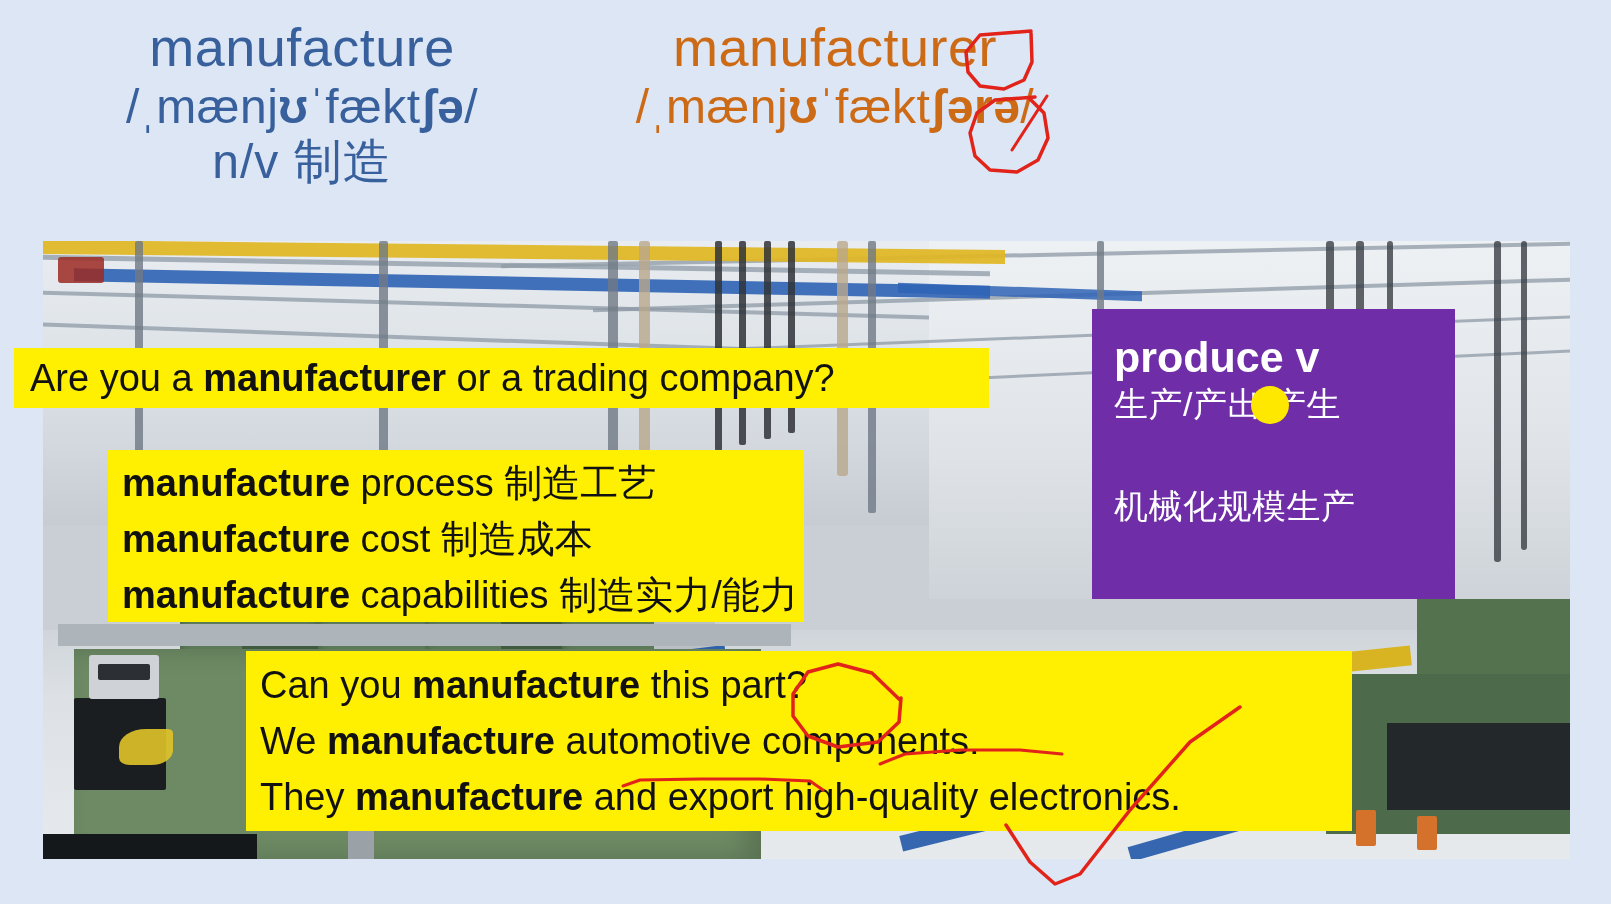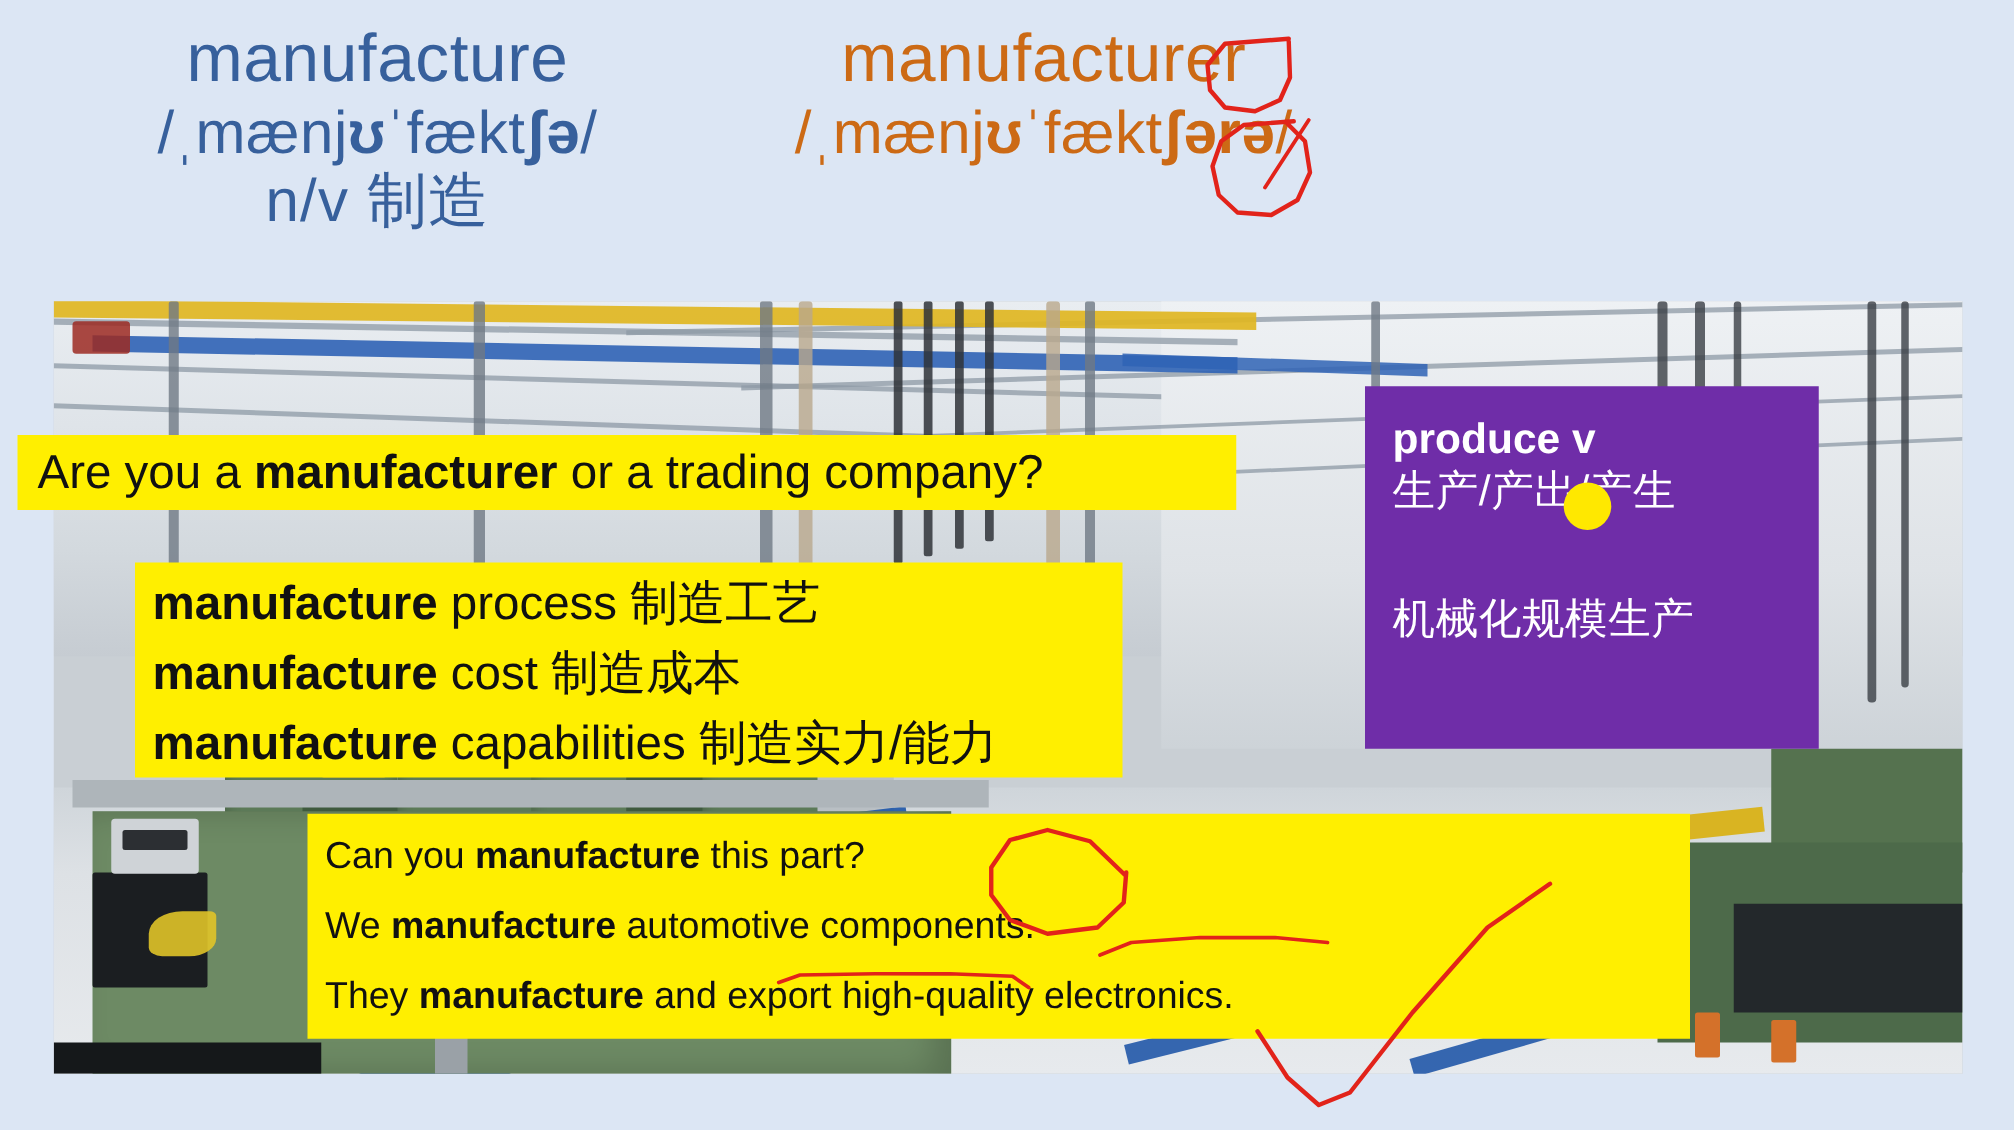--- a/index.html
+++ b/index.html
@@ -104,38 +104,38 @@
     color: #111;
     white-space: nowrap;
   }
   .yellow-box b { font-weight: 700; }
 
   #banner1 {
     left: 14px; top: 348px; width: 975px; height: 60px;
     font-size: 38px; line-height: 60px; padding-left: 16px;
   }
   #banner2 {
-    left: 108px; top: 450px; width: 790px; height: 172px;
+    left: 108px; top: 450px; width: 696px; height: 172px;
     font-size: 38px; line-height: 56px; padding: 5px 0 14px 14px;
   }
   #banner3 {
     left: 246px; top: 651px; width: 1106px; height: 180px;
-    font-size: 30px; line-height: 56px; padding: 6px 0 0 14px;
+    font-size: 38px; line-height: 56px; padding: 6px 0 0 14px;
   }
 
   
   #purple-box {
     position: absolute;
     left: 1092px; top: 309px; width: 363px; height: 290px;
     background: #6f2da8;
     color: #ffffff;
     padding: 22px 0 0 22px;
     white-space: nowrap;
   }
-  #purple-box .p-en { font-size: 34px; font-weight: 700; line-height: 1.22; }
+  #purple-box .p-en { font-size: 43px; font-weight: 700; line-height: 1.22; }
   #purple-box .p-cn { font-size: 34px; font-weight: 400; line-height: 1.28; letter-spacing: .5px; }
   #purple-box .p-gap { height: 58px; }
 
   
   #cursor-dot {
     position: absolute;
     left: 1251px; top: 386px; width: 38px; height: 38px;
     background: #ffe800; border-radius: 50%;
   }
 

